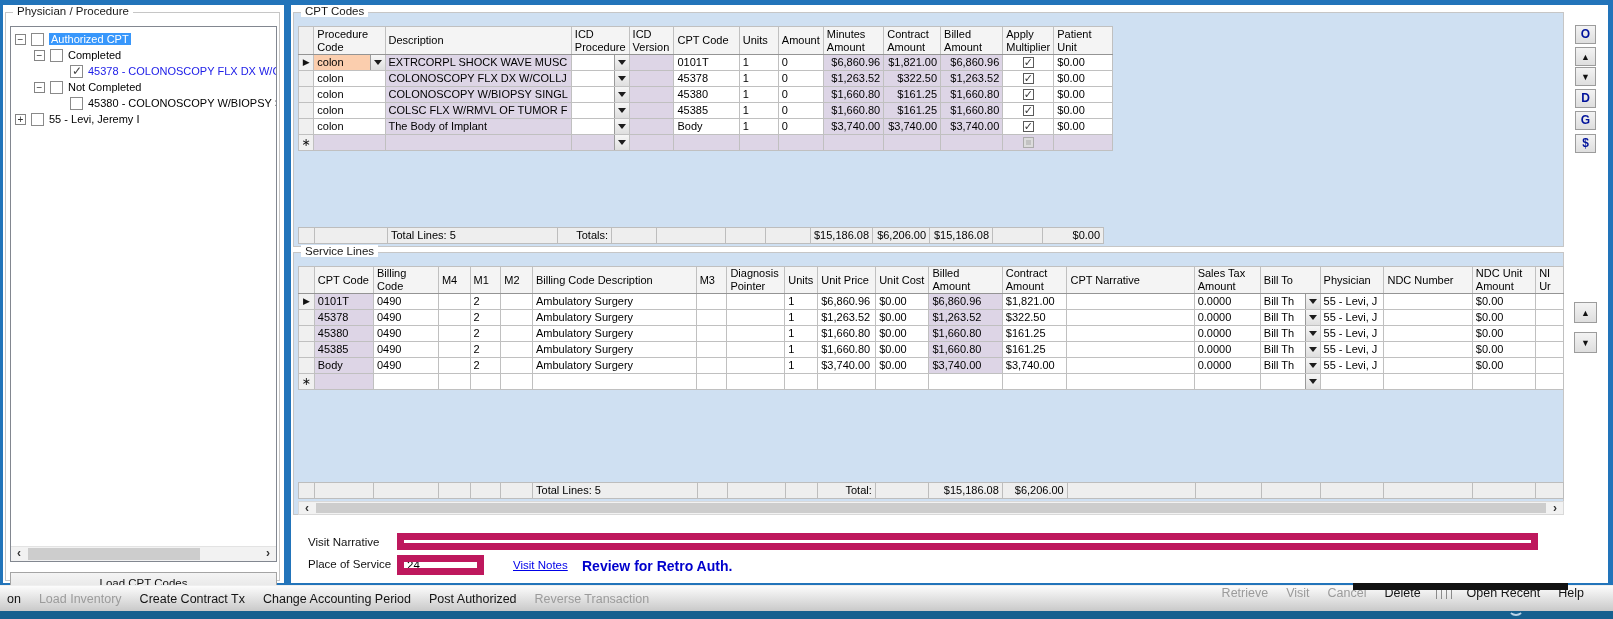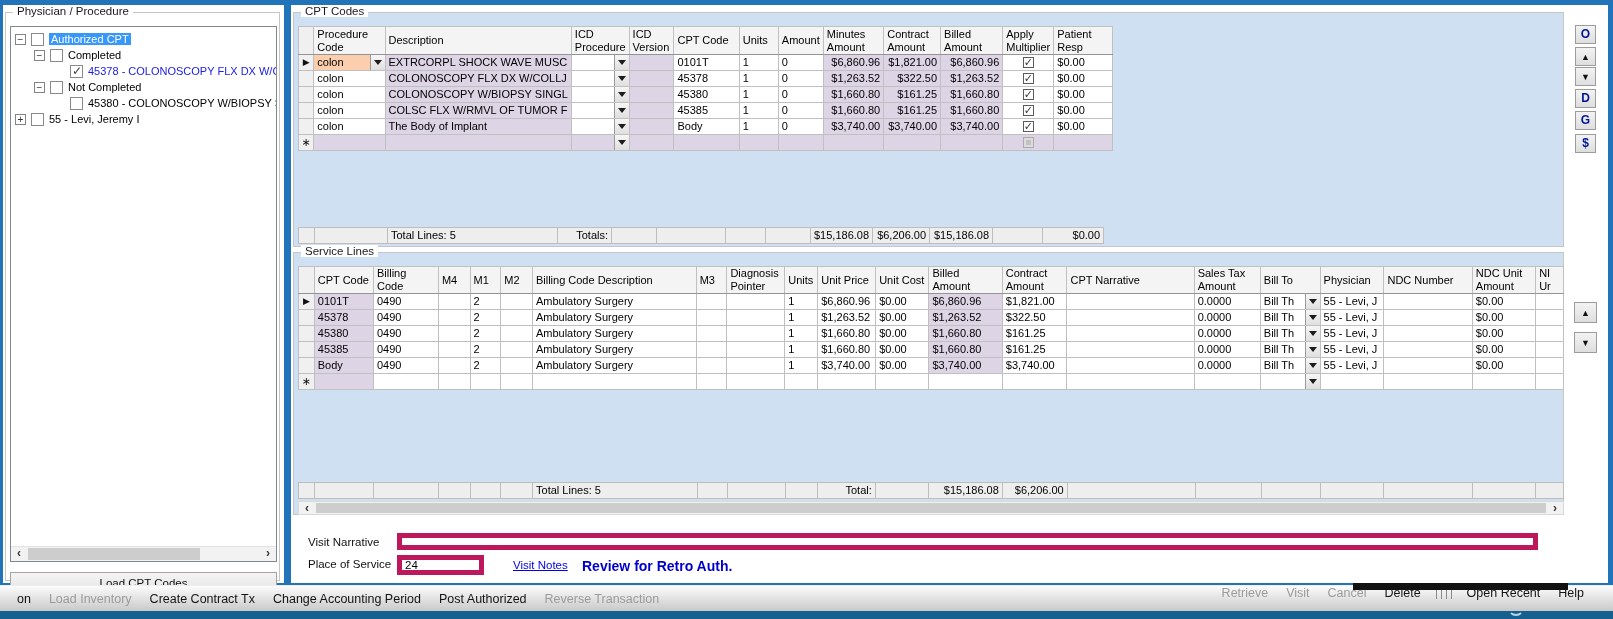--- a/index.html
+++ b/index.html
@@ -61,30 +61,30 @@
   .sarrow.right { left: auto; right: 0; }
   .thumb { position: absolute; top: 1px; bottom: 1px; background: #cdcdcd; }
   .tree-scroll .thumb { left: 17px; width: 172px; }
   .svc-scroll .thumb { left: 17px; right: 17px; }
 
   .side-btn { position: absolute; left: 1284px; width: 21px; height: 19px; background: linear-gradient(#f3f3f3,#dedede); border: 1px solid #9c9c9c; color: #00129b; font-weight: bold; font-size: 12px; text-align: center; line-height: 17px; }
   .side-btn .tri { color: #111; font-size: 9px; font-weight: normal; }
   .svc-side { left: 1283px; width: 23px; height: 21px; line-height: 19px; }
 
   .fld-label { position: absolute; font-size: 11.5px; color: #111; white-space: nowrap; }
-  .txt-input { position: absolute; border: 5px solid #be185d; background: #fff; font: 11.5px "Liberation Sans", sans-serif; padding: 0 3px; }
+  .txt-input { position: absolute; border: 7px solid #be185d; background: #fff; font: 11.5px "Liberation Sans", sans-serif; padding: 0 3px; }
   .link { position: absolute; font-size: 11.5px; color: #0000e8; text-decoration: underline; cursor: pointer; white-space: nowrap; }
   .retro { position: absolute; font-size: 14px; font-weight: bold; color: #0000cc; white-space: nowrap; }
 
   .blackbar { position: absolute; left: 1353px; top: 583px; width: 215px; height: 7px; background: #121212; z-index: 5; }
   .toolbar { position: absolute; left: 0; top: 585px; width: 1613px; height: 26px; background: linear-gradient(#fcfcfc,#c9c9c9); border-top: 1px solid #efefef; z-index: 4; }
   .tb-left { position: absolute; left: 0; top: 0; height: 26px; display: flex; align-items: center; }
   .tb-right { position: absolute; right: 20px; top: 0; height: 26px; display: flex; align-items: flex-start; }
   .tb-item { padding: 0 9px; font-size: 12.5px; color: #141414; white-space: nowrap; }
-  .tb-left .tb-item:first-child { padding-left: 17px; }
+  .tb-left .tb-item:first-child { padding-left: 7px; }
   .tb-item.dis { color: #9b9b9b; }
   .tb-seps { display: inline-flex; gap: 4px; margin: 0 6px; }
   .tb-seps i { display: inline-block; width: 1px; height: 13px; background: #8a8a8a; }
   .bottombar { position: absolute; left: 0; top: 611px; width: 1613px; height: 8px; background: #15608f; }
   .notch { position: absolute; left: 1508px; top: 600px; width: 16px; height: 16px; border: 2px solid transparent; border-bottom-color: #b9d4e8; border-radius: 50%; }
 </style>
 </head>
 <body>
 
 <div class="window">
@@ -159,21 +159,21 @@
                 <th>Description</th>
                 <th>ICD Procedure</th>
                 <th>ICD Version</th>
                 <th>CPT Code</th>
                 <th>Units</th>
                 <th>Amount</th>
                 <th>Minutes Amount</th>
                 <th>Contract Amount</th>
                 <th>Billed Amount</th>
                 <th>Apply Multiplier</th>
-                <th>Patient Resp</th>
+                <th>Patient Unit</th>
               </tr>
             </thead>
             <tbody>
               <tr class="current">
                 <td class="sel">▶</td>
                 <td class="has-dd cur-cell"><span>colon</span><span class="dd"></span></td>
                 <td class="lav">EXTRCORPL SHOCK WAVE MUSC</td>
                 <td class="has-dd"><span></span><span class="dd"></span></td>
                 <td class="lav"></td>
                 <td class="">0101T</td>

